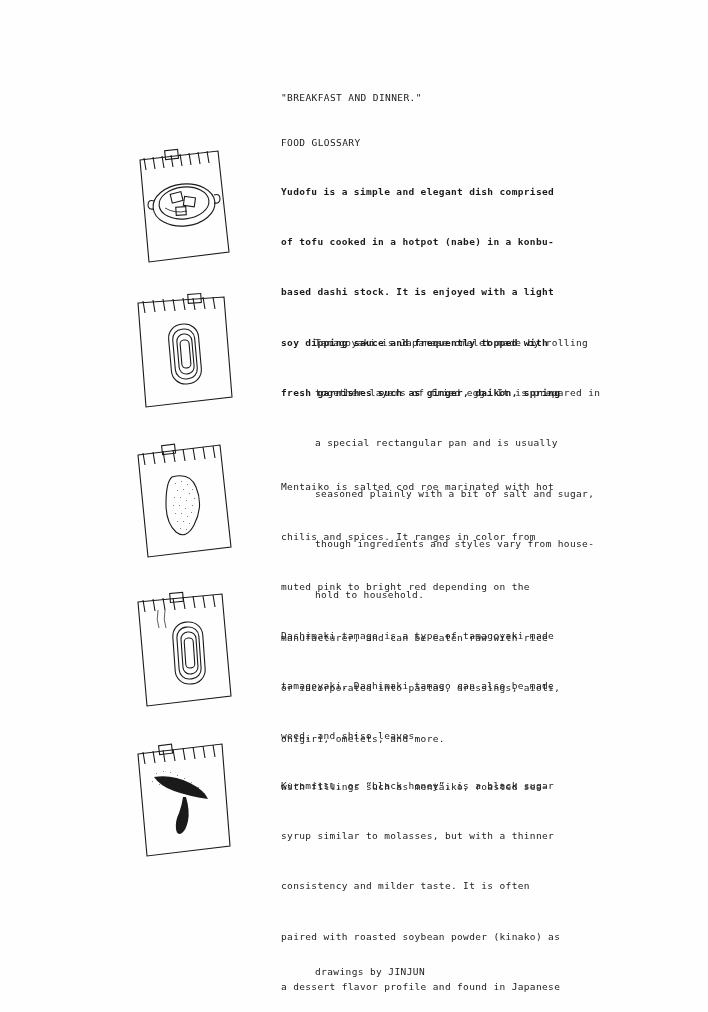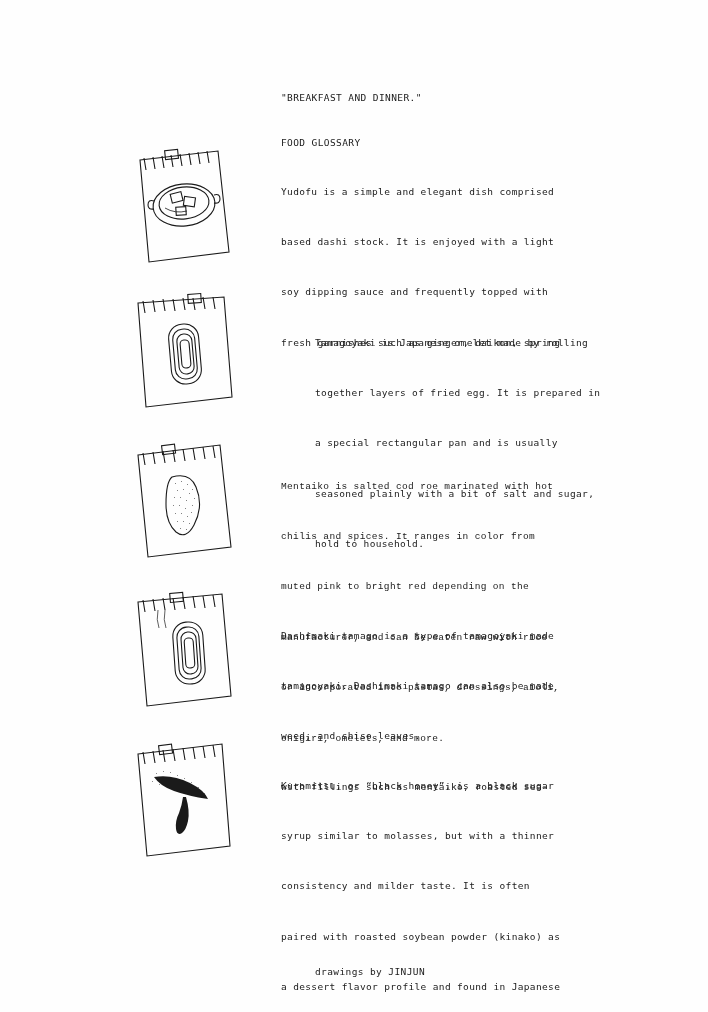--- a/index.html
+++ b/index.html
@@ -92,22 +92,23 @@
           <ellipse cx="52" cy="55" rx="25" ry="16" transform="rotate(-6 52 55)"></ellipse>
           <path d="M22,53 q-6,-2 -6,4 q0,5 6,4"></path>
           <path d="M82,47 q6,-2 6,4 q0,5 -6,4"></path>
           <rect x="39" y="45" width="11" height="9" transform="rotate(-14 44 49)"></rect>
           <rect x="52" y="49" width="11" height="9" transform="rotate(8 57 53)"></rect>
           <rect x="44" y="59" width="10" height="8" transform="rotate(-4 49 63)"></rect>
           <path d="M33,60 q10,6 22,3" stroke-width="0.8"></path>
         </g>
       </svg>
     </div>
-    <div class="entry-text" style="top:2px;">
+    <div class="entry-text" style="top:2px;font-weight:bold;">
       <span class="ln">Yudofu is a simple and elegant dish comprised</span>
+      <span class="ln">of tofu cooked in a hotpot (nabe) in a konbu-</span>
       <span class="ln">based dashi stock. It is enjoyed with a light</span>
       <span class="ln">soy dipping sauce and frequently topped with</span>
       <span class="ln">fresh garnishes such as ginger, daikon, spring</span>
     </div>
   </div>
 
   <div class="entry" style="top:293px;">
     <div class="sketch" style="top:0px;">
       <svg width="112" height="120" viewBox="0 0 112 120">
         <g fill="none" stroke="#1a1a1a" stroke-width="1.1">
@@ -119,39 +120,40 @@
           <rect x="46" y="41" width="15" height="40" rx="7" transform="rotate(-5 53 61)"></rect>
           <rect x="49" y="47" width="9" height="28" rx="4" transform="rotate(-5 53 61)"></rect>
         </g>
       </svg>
     </div>
     <div class="entry-text" style="top:8px;margin-left:34px;">
       <span class="ln">Tamagoyaki is Japanese omelet made by rolling</span>
       <span class="ln">together layers of fried egg. It is prepared in</span>
       <span class="ln">a special rectangular pan and is usually</span>
       <span class="ln">seasoned plainly with a bit of salt and sugar,</span>
+      <span class="ln">though ingredients and styles vary from house-</span>
       <span class="ln">hold to household.</span>
     </div>
   </div>
 
   <div class="entry" style="top:443px;">
     <div class="sketch" style="top:0px;">
       <svg width="112" height="120" viewBox="0 0 112 120">
         <g fill="none" stroke="#1a1a1a" stroke-width="1.1">
           <path d="M6,12 L88,2 L99,104 L16,114 Z"></path>
           <path d="M11,10 L13,22 M21,9 L23,21 M31,8 L33,20 M41,7 L43,19 M51,6 L53,18 M61,5 L63,17 M71,4 L73,16 M81,3 L83,15"></path>
           <rect x="30" y="2" width="13" height="9" transform="rotate(-7 36 6)"></rect>
           <path d="M40,34 q18,-5 24,10 q8,19 -2,38 q-8,15 -18,7 q-10,-9 -10,-28 q0,-22 6,-27 Z"></path>
           <g stroke-width="0.55">
             <path d="M43,40 l1,1 M49,38 l1,1 M55,41 l1,1 M60,46 l1,1 M45,47 l1,1 M51,46 l1,1 M57,50 l1,1 M62,55 l1,1 M42,54 l1,1 M48,54 l1,1 M54,57 l1,1 M60,62 l1,1 M41,62 l1,1 M47,62 l1,1 M53,65 l1,1 M59,69 l1,1 M43,70 l1,1 M49,70 l1,1 M55,73 l1,1 M45,78 l1,1 M51,78 l1,1 M57,80 l1,1 M48,85 l1,1 M54,86 l1,1"></path>
           </g>
         </g>
       </svg>
     </div>
-    <div class="entry-text" style="top:2px;font-family:Liberation Mono, monospace;">
+    <div class="entry-text" style="top:2px;">
       <span class="ln">Mentaiko is salted cod roe marinated with hot</span>
       <span class="ln">chilis and spices. It ranges in color from</span>
       <span class="ln">muted pink to bright red depending on the</span>
       <span class="ln">manufacturer, and can be eaten raw with rice</span>
       <span class="ln">or incorporated into pastas, dressings, aioli,</span>
       <span class="ln">onigiri, omelets, and more.</span>
     </div>
   </div>
 
   <div class="entry" style="top:592px;">

